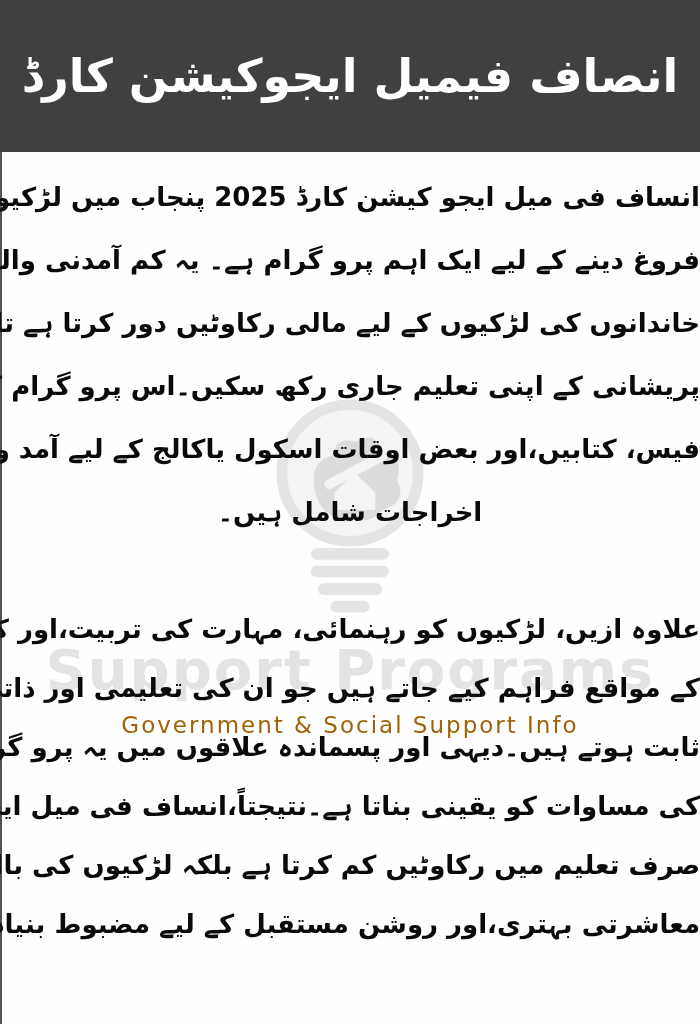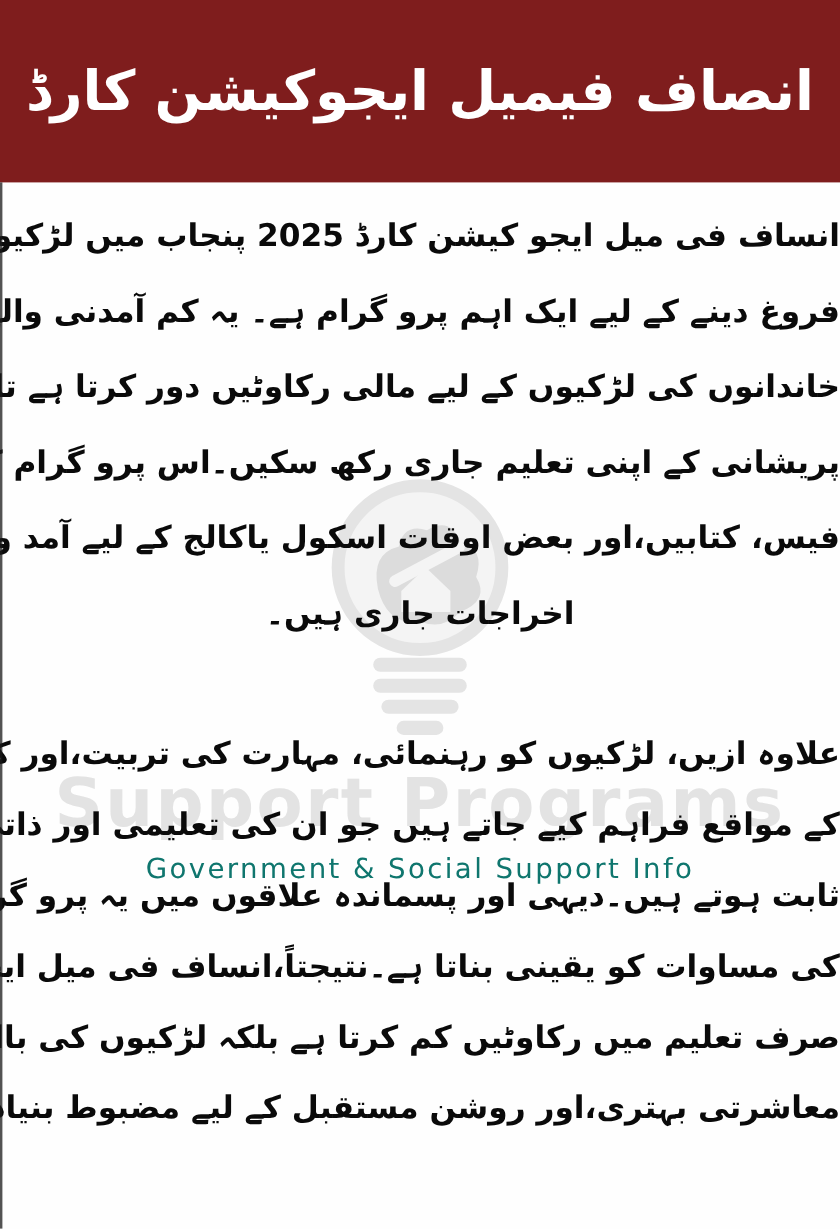--- a/index.html
+++ b/index.html
@@ -3,21 +3,21 @@
 <meta charset="utf-8">
 <style>
   html,body { margin:0; padding:0; }
   body { background:#ffffff; }
   .page {
     position:relative; width:700px; height:1024px; overflow:hidden;
     background:#fefefe; font-family:"DejaVu Sans", sans-serif;
   }
   
   .banner {
-    position:relative; z-index:2; height:152px; background:#7f1d1d;
+    position:relative; z-index:2; height:152px; background:#404040;
     display:flex; align-items:center; justify-content:center;
   }
   .banner h1 {
     margin:0; color:#ffffff; font-size:46px; font-weight:bold;
     direction:rtl; unicode-bidi:plaintext; letter-spacing:0px;
     text-align:center; line-height:1.1;
   }
   
   .edge-line {
     position:absolute; left:0; top:152px; bottom:0; width:2px;
@@ -27,21 +27,21 @@
   .watermark {
     position:absolute; z-index:0; left:0; right:0; top:396px;
     text-align:center; user-select:none; pointer-events:none;
   }
   .wm-bulb { display:block; margin:0 auto; }
   .wm-brand {
     margin-top:14px; font-size:56px; font-weight:bold; color:#e3e3e3;
     letter-spacing:2px; line-height:1; white-space:nowrap;
   }
   .wm-tag {
-    margin-top:14px; font-size:23px; color:#0f766e; letter-spacing:2px;
+    margin-top:14px; font-size:23px; color:#a16207; letter-spacing:2px;
     white-space:nowrap;
   }
   
   .content {
     position:relative; z-index:1; direction:rtl; text-align:center;
     color:#0a0a0a; font-weight:bold;
   }
   .para { margin:0; padding:0; }
   .para .line {
     display:block; white-space:nowrap; font-size:26px;
@@ -77,21 +77,21 @@
     <div class="wm-tag">Government &amp; Social Support Info</div>
   </div>
 
   <main class="content">
     <p class="para para-1">
       <span class="line">انساف فی میل ایجو کیشن کارڈ 2025 پنجاب میں لڑکیوں کی تعلیم کو</span>
       <span class="line">فروغ دینے کے لیے ایک اہم پرو گرام ہے۔ یہ کم آمدنی والے</span>
       <span class="line">خاندانوں کی لڑکیوں کے لیے مالی رکاوٹیں دور کرتا ہے تاکہ وہ بغیر کسی</span>
       <span class="line">پریشانی کے اپنی تعلیم جاری رکھ سکیں۔اس پرو گرام کے تحت ٹیوشن</span>
       <span class="line">فیس، کتابیں،اور بعض اوقات اسکول یاکالج کے لیے آمد ورفت کے</span>
-      <span class="line">اخراجات جاری ہیں۔</span>
+      <span class="line">اخراجات شامل ہیں۔</span>
     </p>
     <p class="para para-2">
       <span class="line">علاوہ ازیں، لڑکیوں کو رہنمائی، مہارت کی تربیت،اور کیریئر کی رہنمائی</span>
       <span class="line">کے مواقع فراہم کیے جاتے ہیں جو ان کی تعلیمی اور ذاتی ترقی میں مددگار</span>
       <span class="line">ثابت ہوتے ہیں۔دیہی اور پسماندہ علاقوں میں یہ پرو گرام تعلیمی مواقع</span>
       <span class="line">کی مساوات کو یقینی بناتا ہے۔نتیجتاً،انساف فی میل ایجو کیشن کارڈ نہ</span>
       <span class="line">صرف تعلیم میں رکاوٹیں کم کرتا ہے بلکہ لڑکیوں کی بااختیار ترقی،</span>
       <span class="line">معاشرتی بہتری،اور روشن مستقبل کے لیے مضبوط بنیاد بھی فراہم کرتا</span>
     </p>
   </main>

